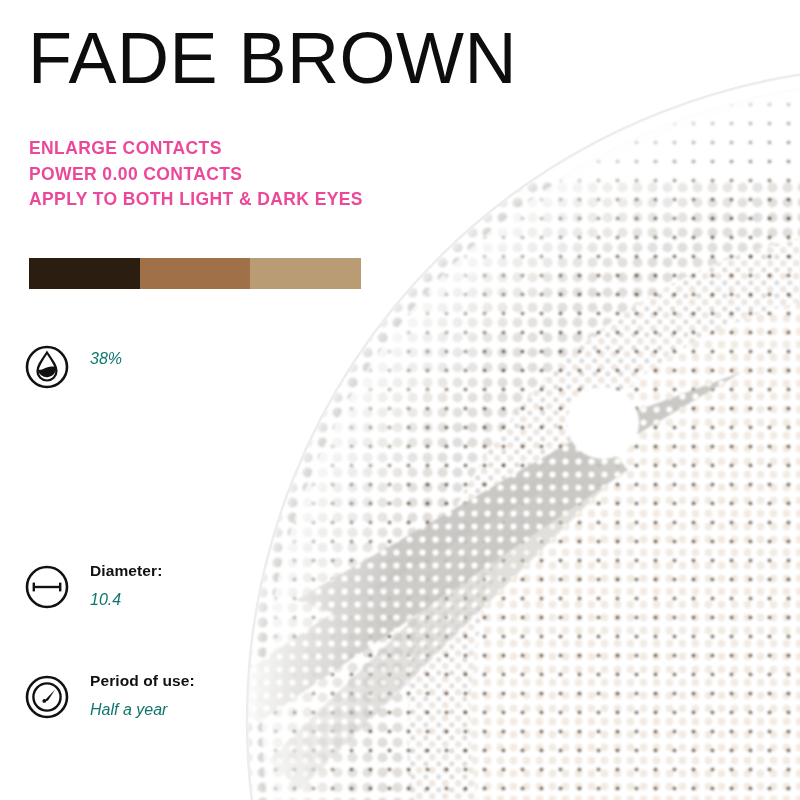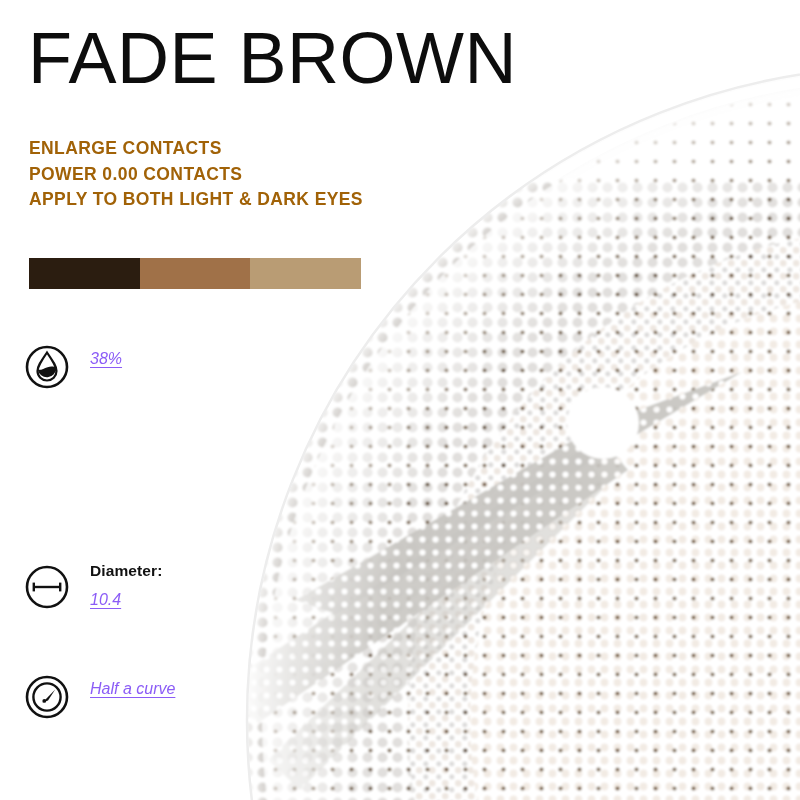--- a/index.html
+++ b/index.html
@@ -43,21 +43,21 @@
     position: absolute;
     left: 29px;
     top: 136px;
     width: 440px;
   }
   .feature-line {
     font-size: 17.5px;
     line-height: 25.5px;
     font-weight: bold;
     letter-spacing: 0.4px;
-    color: #a16207;
+    color: #ec4899;
     white-space: nowrap;
   }
 
   
   #swatch-bar {
     position: absolute;
     left: 29px;
     top: 258px;
     width: 332px;
     height: 31px;
@@ -95,22 +95,21 @@
     color: #111111;
     white-space: nowrap;
     letter-spacing: 0.1px;
   }
   .spec-value {
     margin-top: 9px;
     font-size: 16px;
     line-height: 20px;
     font-style: italic;
     font-weight: normal;
-    color: #8b5cf6;
-    text-decoration: underline;
+    color: #0f766e;
     text-underline-offset: 3px;
     white-space: nowrap;
     display: inline-block;
   }
 </style>
 </head>
 <body>
 
 <div id="page" style="background: rgb(255, 255, 255);">
 
@@ -251,17 +250,18 @@
   </div>
 
   <div class="spec-row" id="spec-row-3">
     <svg class="spec-icon" viewBox="0 0 46 46">
       <circle cx="23" cy="23" r="20" fill="none" stroke="#111" stroke-width="2.6"></circle>
       <circle cx="23" cy="23" r="13.6" fill="none" stroke="#111" stroke-width="2.4"></circle>
       <path d="M18.6 28.4 L 31.2 15.4 L 24.0 26.4 Z" fill="#111"></path>
       <circle cx="20.3" cy="26.9" r="1.9" fill="#111"></circle>
     </svg>
     <div class="spec-text">
-      <div class="spec-value">Half a curve</div>
+      <div class="spec-label">Period of use:</div>
+      <div class="spec-value">Half a year</div>
     </div>
   </div>
 
 </div>
 
 </body></html>

